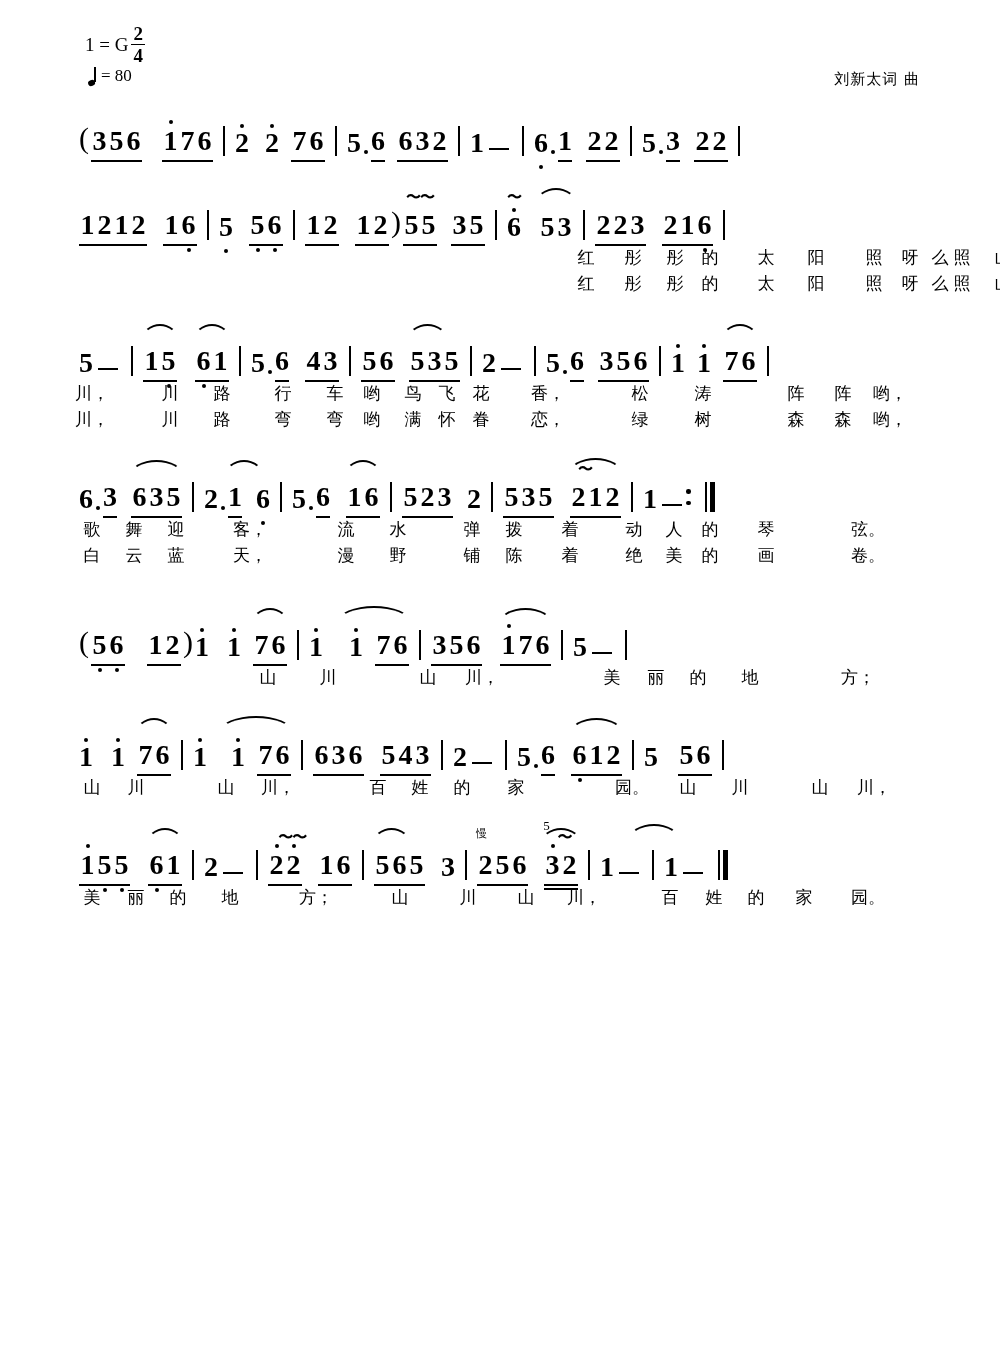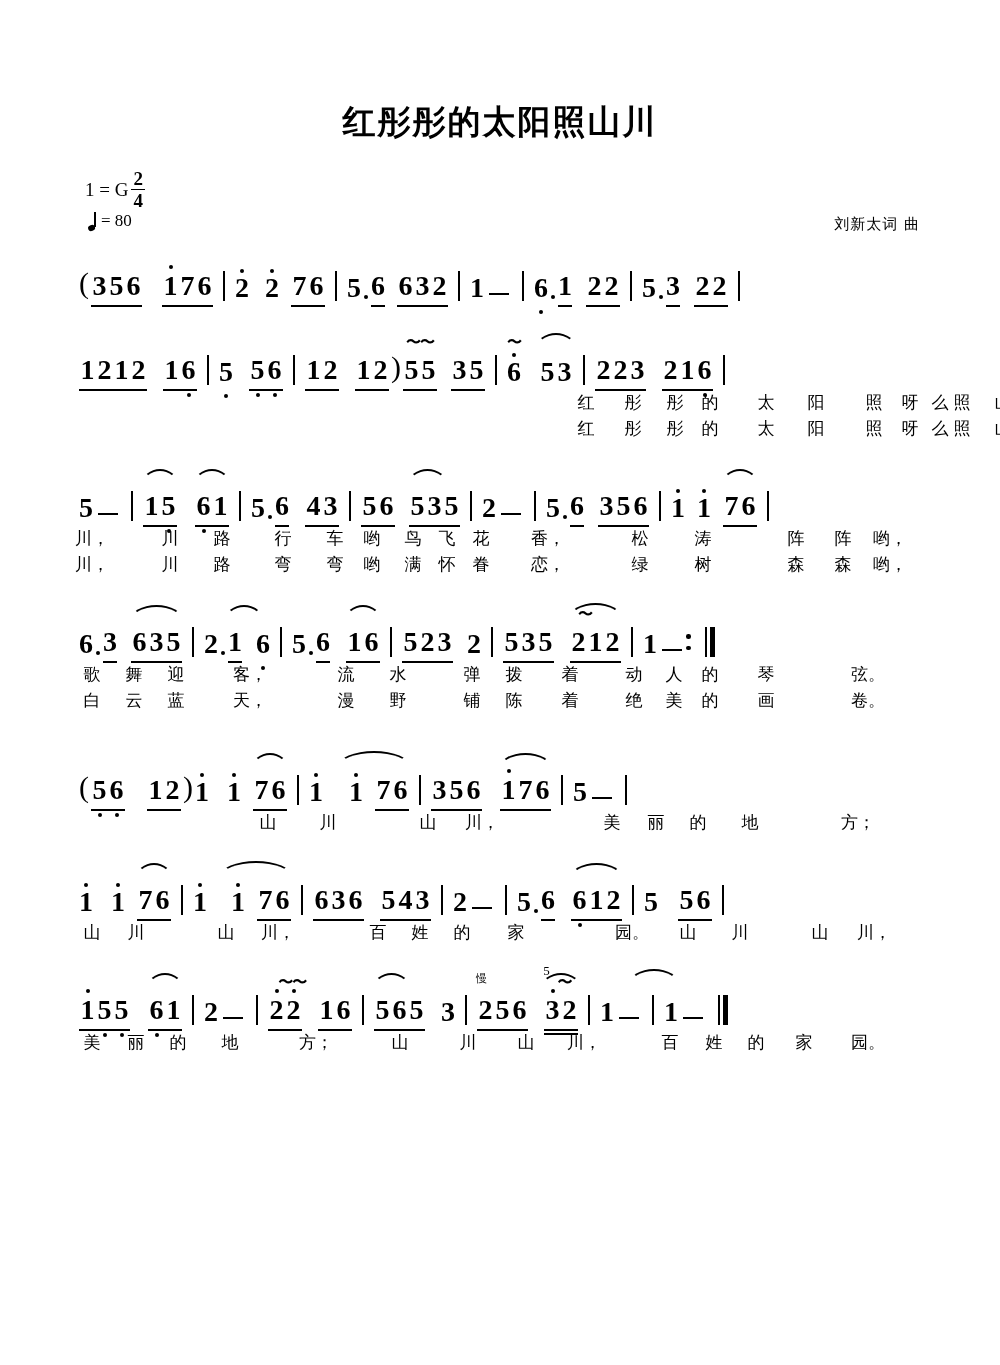--- a/index.html
+++ b/index.html
@@ -285,21 +285,20 @@
     position: absolute;
     transform: translateX(-50%);
   }
   .sys-gap { height: 22px; }
 </style>
 </head>
 <body>
 
 <div class="sheet">
 
-  <div class="title">红彤彤的太阳照山川</div>
 
   <div class="meta-row">
     <div class="key-sig">
       <span>1 = G</span>
       <span class="frac">
         <span class="num">2</span>
         <span class="den">4</span>
       </span>
     </div>
     <div class="tempo">

